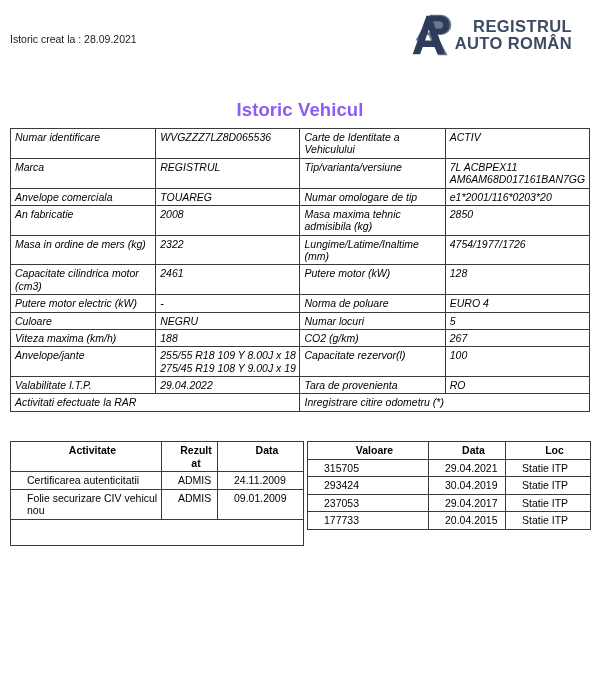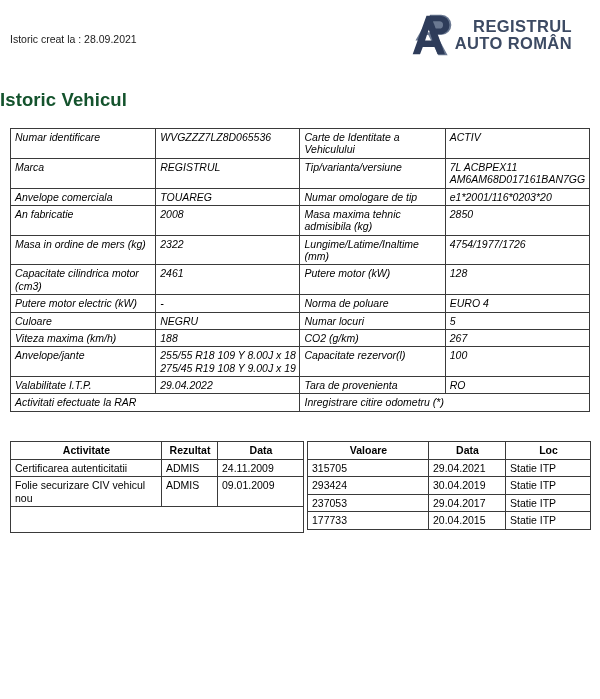--- a/index.html
+++ b/index.html
@@ -51,25 +51,25 @@
   }
   .brand-words span {
     font-size: 16.5px;
     font-weight: bold;
     letter-spacing: 0.4px;
     color: #3c4a63;
   }
 
   
   .doc-title {
-    text-align: left;
+    text-align: center;
     font-size: 18.5px;
     font-weight: bold;
-    color: #14532d;
-    margin: 17px 0 0 0;
+    color: #8b5cf6;
+    margin: 27px 0 0 0;
     letter-spacing: 0.1px;
   }
 
   
   .sheet {
     position: absolute;
     left: 10px;
     top: 128px;
     width: 580px;
   }
@@ -119,21 +119,21 @@
 
   table.sub {
     border-collapse: collapse;
     table-layout: fixed;
     width: 100%;
   }
   table.sub td, table.sub th {
     border: 1px solid #3a3a3a;
     font-size: 10.5px;
     line-height: 1.2;
-    padding: 2px 3px 2px 4px;
+    padding: 2px 3px 2px 16px;
     vertical-align: top;
     text-align: left;
     font-weight: normal;
     word-wrap: break-word;
   }
   table.sub th {
     text-align: center;
     font-weight: bold;
     font-size: 10.5px;
   }

